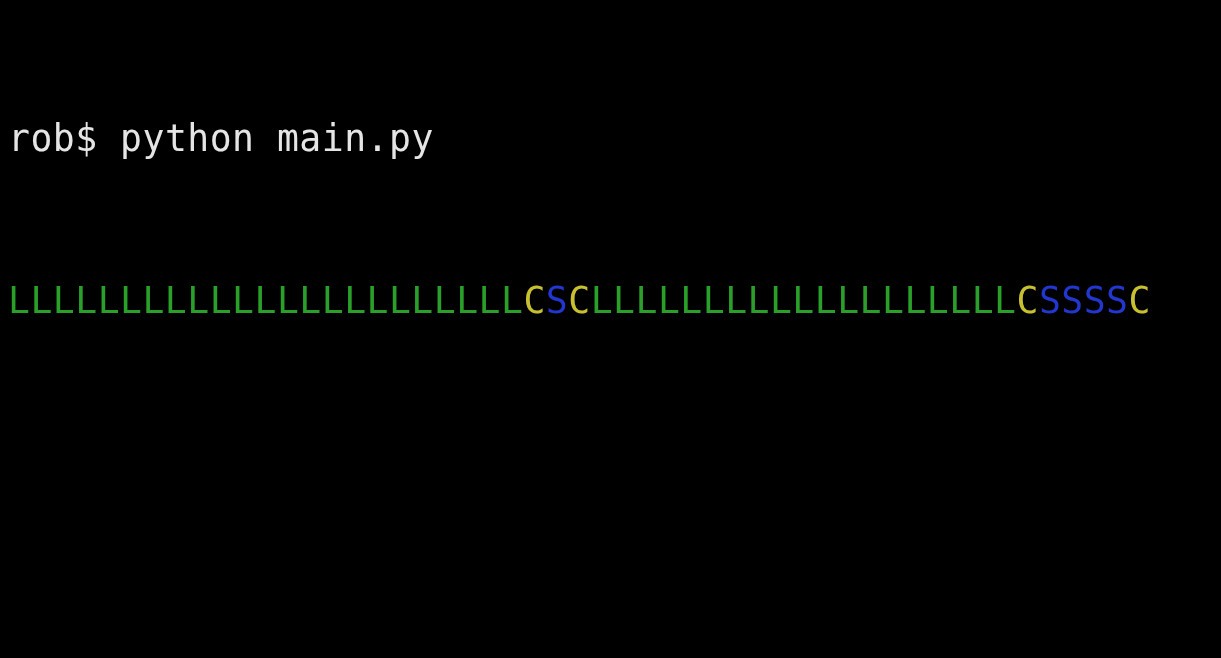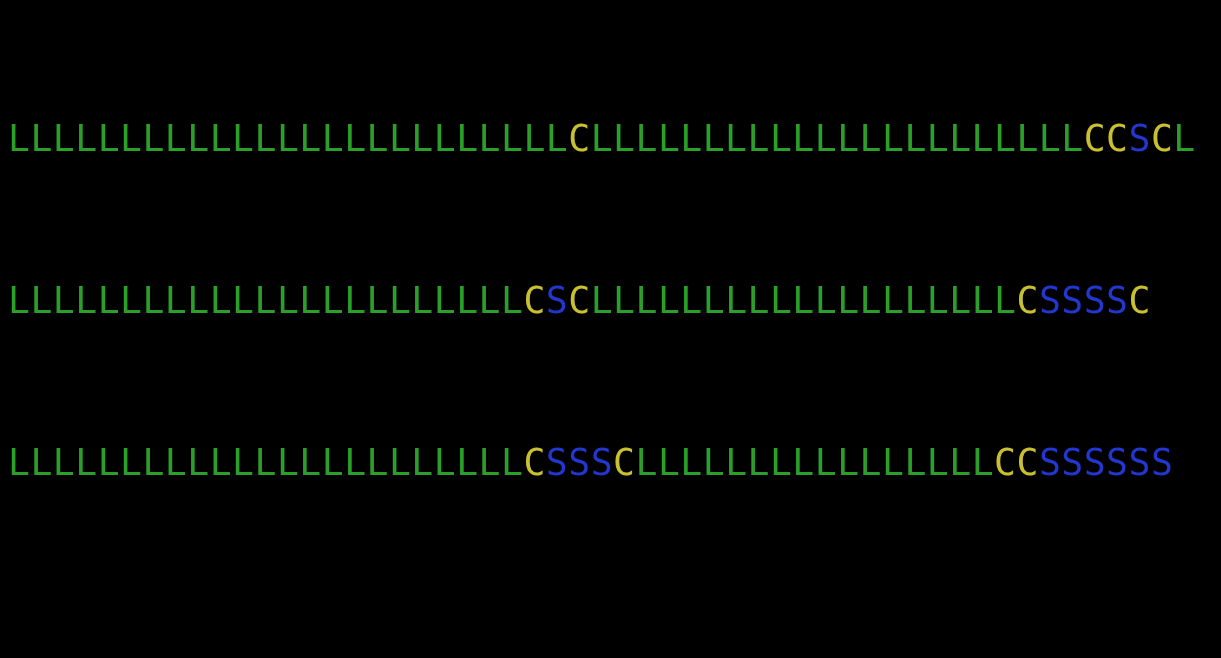--- a/index.html
+++ b/index.html
@@ -29,23 +29,22 @@
     color: #e5e5e5;
   }
   .L { color: #2aa02a; }  
   .C { color: #c8c030; }  
   .S { color: #2236d0; }
 </style>
 </head>
 <body>
 
 <div class="terminal">
-  <span class="line"><span class="L">LLLLLLLLLLLLLLLLLLLLLLLLL</span><span class="C">C</span><span class="L">LLLLLLLLLLLLLLLLLLLLLL</span><span class="C">CC</span><span class="S">S</span><span class="C">C</span><span class="L">L</span></span>
+  <span class="line"><span class="prompt">rob$</span> <span class="cmd">python main.py</span></span>
   <span class="line"><span class="L">LLLLLLLLLLLLLLLLLLLLLLL</span><span class="C">C</span><span class="S">S</span><span class="C">C</span><span class="L">LLLLLLLLLLLLLLLLLLL</span><span class="C">C</span><span class="S">SSSS</span><span class="C">C</span></span>
-  <span class="line"><span class="L">LLLLLLLLLLLLLLLLLLLLLLL</span><span class="C">C</span><span class="S">SSS</span><span class="C">C</span><span class="L">LLLLLLLLLLLLLLLL</span><span class="C">CC</span><span class="S">SSSSSS</span></span>
   
   
   
   
   
   
   
   
 </div>
 

